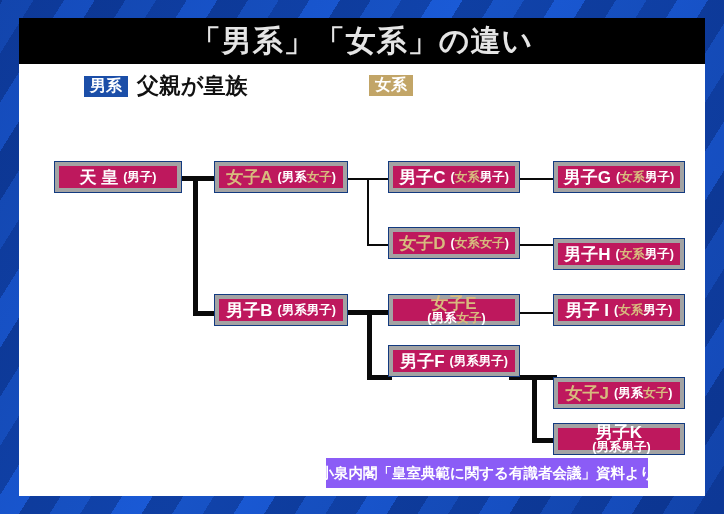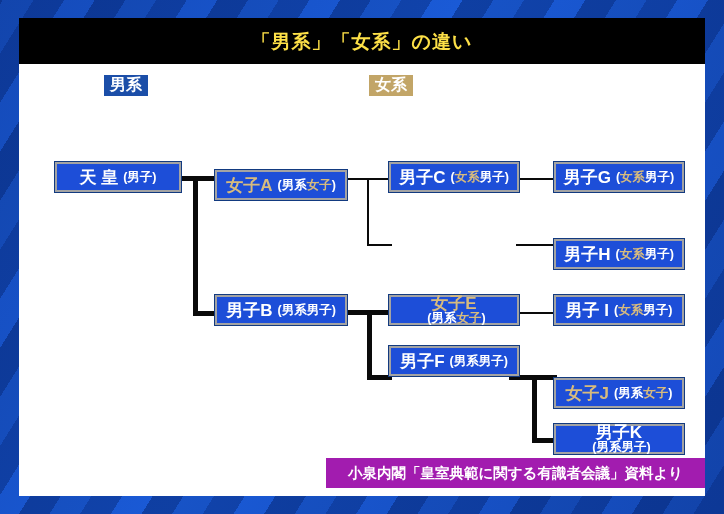--- a/index.html
+++ b/index.html
@@ -35,59 +35,59 @@
     overflow:hidden;
   }
 
   
   #titlebar{
     position:absolute;left:0;top:0;width:686px;height:46px;
     background:#000000;
     display:flex;align-items:center;justify-content:center;
   }
   #titlebar .title{
-    color:#fde047;
-    font-size:19px;font-weight:bold;
+    color:#e5e5e5;
+    font-size:30px;font-weight:bold;
     letter-spacing:1px;
     white-space:nowrap;
     line-height:1;
   }
 
   
   #legend{
     position:absolute;left:0;top:46px;width:686px;height:50px;
   }
   .legend-item{position:absolute;display:flex;align-items:center;gap:9px;}
   .lg-danke{left:65px;top:11px;}
   .lg-jokei{left:350px;top:11px;}
   .chip{
     display:inline-block;
     font-size:16px;font-weight:bold;color:#ffffff;
     padding:2px 6px 3px 6px;
     line-height:1;
     letter-spacing:0px;
   }
-  .chip.male{background:#1b4ea8;margin-left:20px;}
+  .chip.male{background:#1b4ea8;}
   .chip.female{background:#c2a567;}
   .legend-text{
     font-size:22px;font-weight:bold;color:#111111;
     white-space:nowrap;line-height:1;
   }
   .legend-text .small{font-size:17px;}
 
   
   #tree{
     position:absolute;left:0;top:96px;width:686px;height:340px;
   }
 
   
   .node{
     position:absolute;
-    background:#1d4ed8;
-    border:2px solid #a3a3a3;
+    background:#be185d;
+    border:4px solid #a3a3a3;
     box-shadow:0 0 0 1px #123a80;
     height:30px;
     display:flex;align-items:center;justify-content:center;
     box-sizing:border-box;
     white-space:nowrap;
     z-index:3;
   }
   .node .main{
     font-size:17px;font-weight:bold;color:#ffffff;line-height:1;
   }
@@ -101,22 +101,22 @@
   
   .ln{position:absolute;background:#0a0a0a;z-index:1;}
   .ln.thick-h{height:5px;}
   .ln.thick-v{width:5px;}
   .ln.thin-h{height:2px;}
   .ln.thin-v{width:2px;}
 
   
   #caption{
     position:absolute;left:307px;top:440px;
-    height:30px;width:379px;
-    background:#a21caf;
+    height:30px;width:322px;
+    background:#8b5cf6;
     display:flex;align-items:center;justify-content:center;
   }
   #caption .txt{
     color:#ffffff;font-size:14.5px;font-weight:bold;
     white-space:nowrap;line-height:1;
   }
 </style>
 </head>
 <body>
 
@@ -125,20 +125,21 @@
 <div id="card">
 
   <div id="titlebar">
     <div class="title">「男系」「女系」の違い</div>
   </div>
 
   <div id="legend">
 
     <div class="legend-item lg-danke">
       <span class="chip male">男系</span>
+      <span class="legend-text">父親が皇族</span>
     </div>
 
     <div class="legend-item lg-jokei">
       <span class="chip female">女系</span>
     </div>
 
   </div>
 
   <div id="tree">
 
@@ -162,35 +163,39 @@
 
     <div class="ln thick-h" style="left:490px;top:261px;width:48px;"></div>
     <div class="ln thick-v" style="left:513px;top:261px;height:68px;"></div>
     <div class="ln thick-h" style="left:513px;top:324px;width:25px;"></div>
 
     <div class="node" style="left:36px;top:48px;width:126px;">
       <span class="main"><span>天 皇</span></span>
       <span class="paren"><span>(男子)</span></span>
     </div>
 
-    <div class="node" style="left:196px;top:48px;width:132px;margin-top:8px;">
+    <div class="node" style="left:196px;top:48px;width:132px;">
       <span class="main"><span class="g">女子A</span></span>
       <span class="paren"><span>(男系</span><span class="g">女子</span><span>)</span></span>
     </div>
 
     <div class="node" style="left:370px;top:48px;width:130px;">
       <span class="main"><span>男子C</span></span>
       <span class="paren"><span>(</span><span class="g">女系</span><span>男子)</span></span>
     </div>
 
     <div class="node" style="left:535px;top:48px;width:130px;">
       <span class="main"><span>男子G</span></span>
       <span class="paren"><span>(</span><span class="g">女系</span><span>男子)</span></span>
     </div>
 
+    <div class="node" style="left:370px;top:114px;width:130px;">
+      <span class="main"><span class="g">女子D</span></span>
+      <span class="paren"><span>(</span><span class="g">女系女子</span><span>)</span></span>
+    </div>
 
     <div class="node" style="left:535px;top:114px;width:130px;margin-top:11px;">
       <span class="main"><span>男子H</span></span>
       <span class="paren"><span>(</span><span class="g">女系</span><span>男子)</span></span>
     </div>
 
     <div class="node" style="left:196px;top:181px;width:132px;">
       <span class="main"><span>男子B</span></span>
       <span class="paren"><span>(男系男子)</span></span>
     </div>

